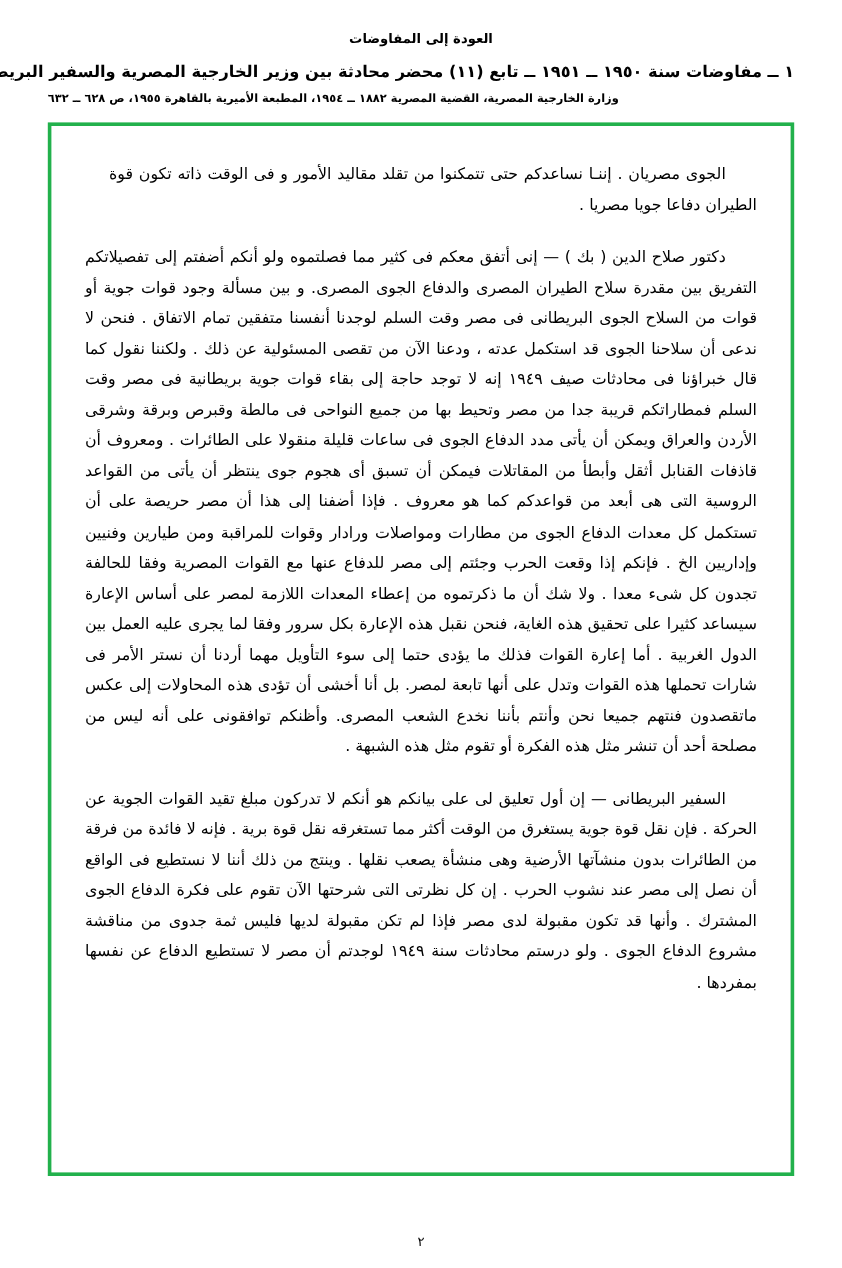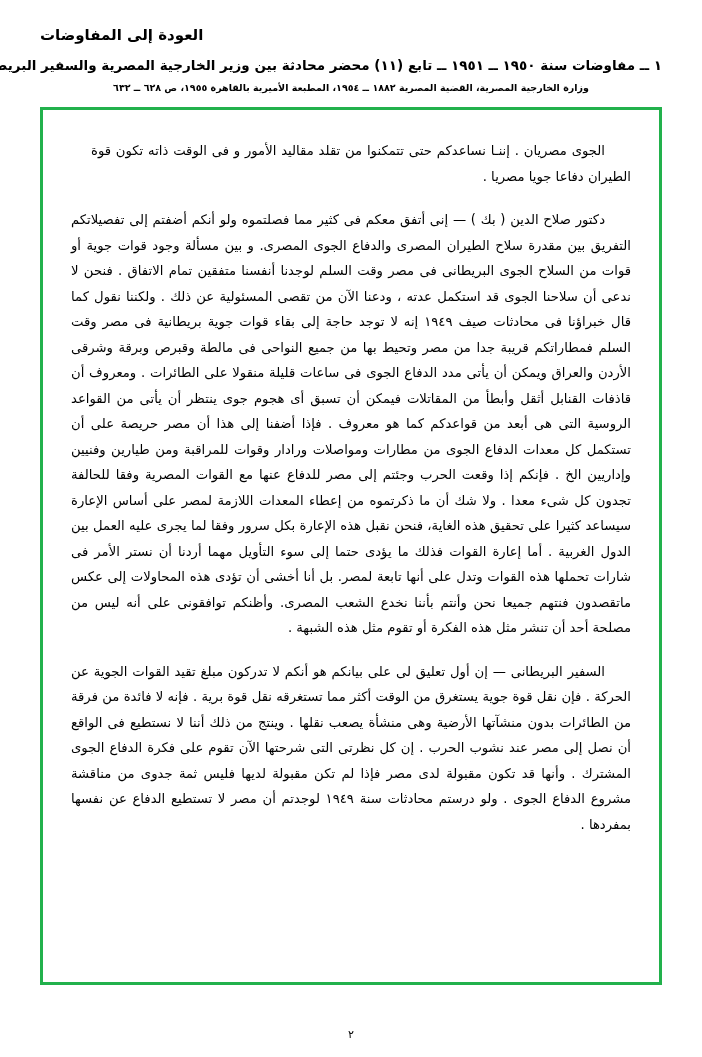--- a/index.html
+++ b/index.html
@@ -16,37 +16,37 @@
     overflow: hidden;
   }
   .page {
     width: 702px;
     height: 1057px;
     box-sizing: border-box;
     padding: 26px 40px 0 40px;
     position: relative;
   }
   .doc-title {
-    text-align: left;
-    font-size: 15px;
+    text-align: center;
+    font-size: 11px;
     font-weight: bold;
     letter-spacing: 0px;
     margin: 0 0 13px 0;
     direction: rtl;
   }
   .doc-subtitle {
     text-align: center;
     font-size: 13.5px;
     font-weight: bold;
     margin: 0 0 9px 0;
     direction: rtl;
     white-space: nowrap;
   }
   .doc-source {
-    text-align: center;
+    text-align: left;
     font-size: 9.5px;
     font-weight: bold;
     margin: 0 0 14px 0;
     direction: rtl;
     white-space: nowrap;
   }
   .frame {
     border: 3px solid #22b14c;
     box-sizing: border-box;
     width: 622px;

